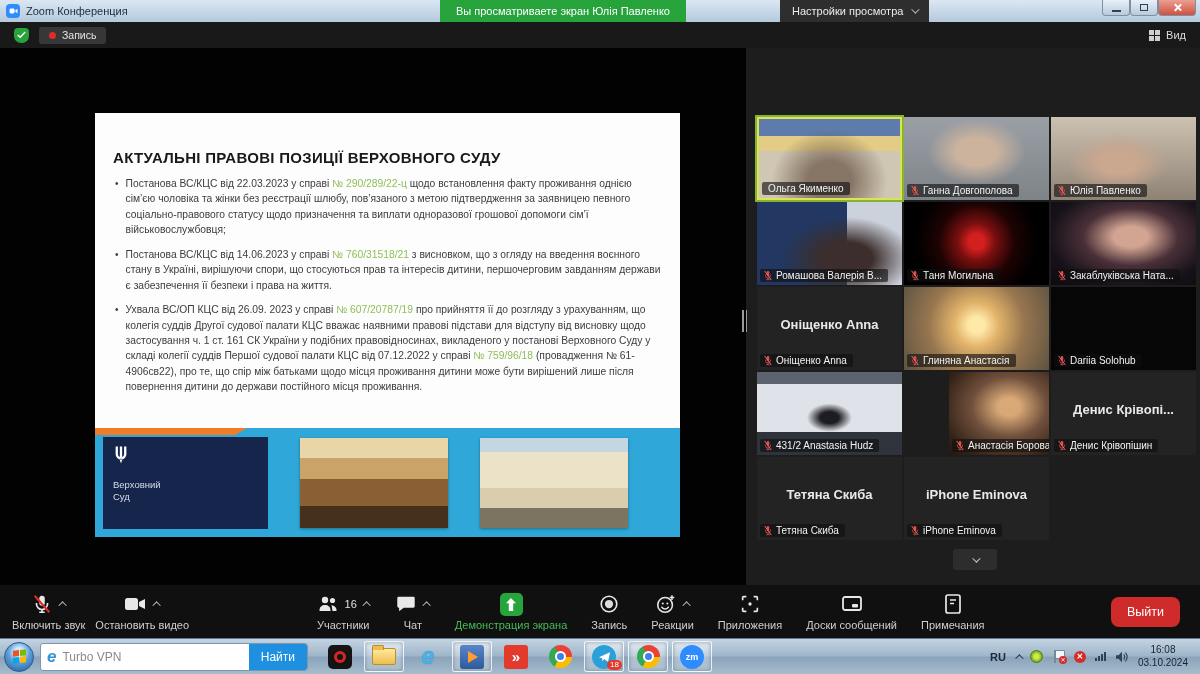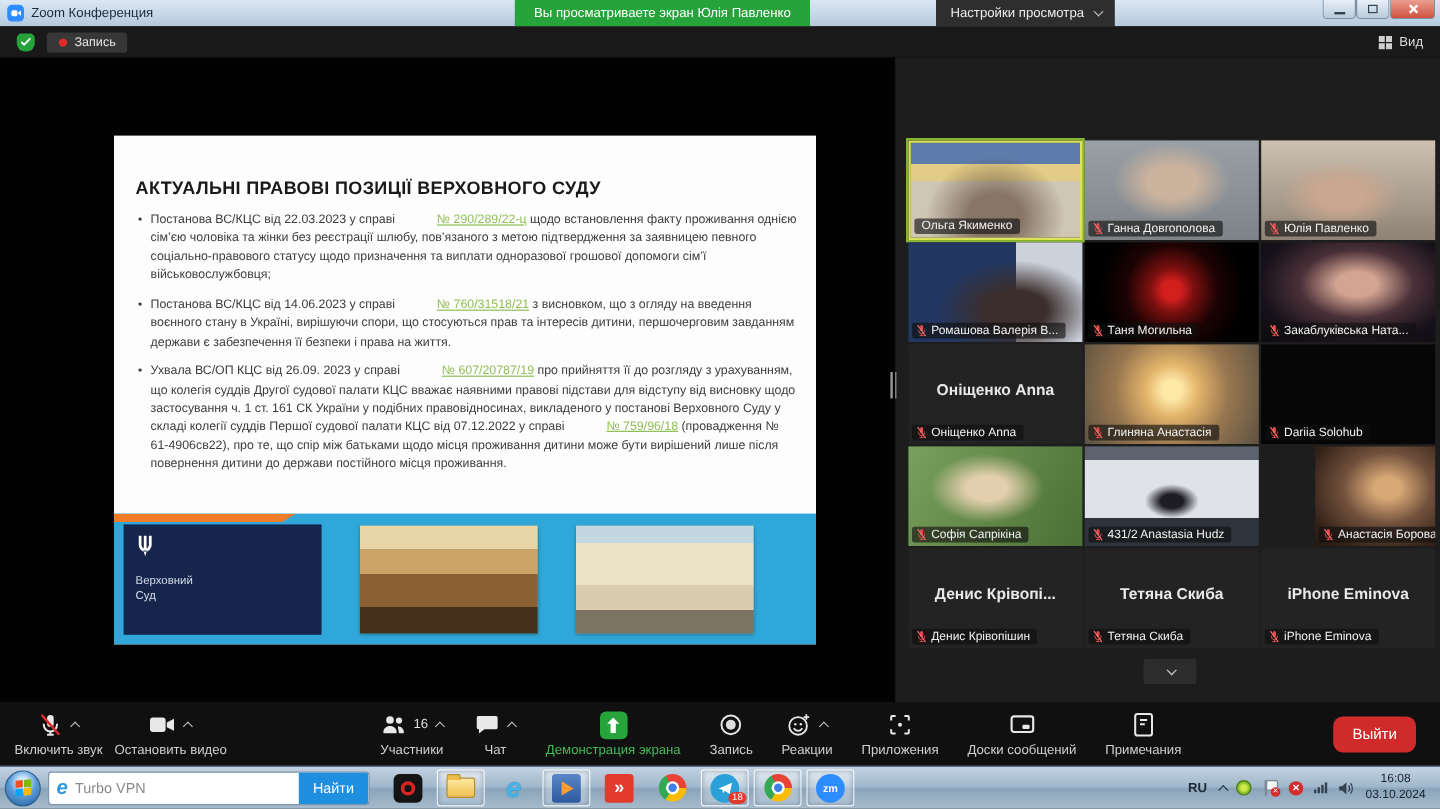--- a/index.html
+++ b/index.html
@@ -7,21 +7,21 @@
     font-family:"Liberation Sans", sans-serif; }
 
   
   .titlebar { position:absolute; left:0; top:0; width:1200px; height:22px;
     background:linear-gradient(#dbe7f3,#b5c9dc); display:flex; align-items:center; }
   .app-id { display:flex; align-items:center; gap:6px; padding-left:6px; }
   .zoom-badge { width:14px; height:14px; border-radius:4px; background:#2d8cff;
     display:flex; align-items:center; justify-content:center; }
   .zoom-badge svg { display:block; }
   .app-title { font-size:11px; color:#1d2b3a; }
-  .share-banner { position:absolute; left:429px; top:0; height:22px; line-height:22px;
+  .share-banner { position:absolute; left:440px; top:0; height:22px; line-height:22px;
     padding:0 16px; background:#27a33c; color:#fff; font-size:11px; white-space:nowrap; }
   .view-settings { position:absolute; left:780px; top:0; height:22px; border:none;
     background:#2e2e2e; color:#ececec; font-size:11px; padding:0 12px; display:flex;
     align-items:center; gap:8px; cursor:pointer; font-family:inherit; }
   .chev { display:inline-block; width:6px; height:6px; border-right:1.5px solid #bbb;
     border-bottom:1.5px solid #bbb; }
   .chev.down { transform:rotate(45deg) translateY(-2px); }
   .chev.up { transform:rotate(-135deg) translateY(-2px); }
   .win-controls { position:absolute; right:4px; top:0; display:flex; }
   .wbtn { width:28px; height:16px; border:1px solid #7d8fa3; border-top:none;
@@ -52,21 +52,21 @@
   
   .share-area { position:absolute; left:0; top:48px; width:746px; height:537px; background:#020202; }
   .slide { position:absolute; left:95px; top:65px; width:585px; height:424px; background:#fdfdfd;
     overflow:hidden; }
   .slide-title { font-size:15px; font-weight:bold; color:#191919; letter-spacing:.3px;
     padding:36px 18px 8px 18px; }
   .bullets { padding:2px 16px 0 20px; }
   .bullet { display:flex; gap:7px; margin-bottom:9px; }
   .b-dot { color:#3c3c3c; font-size:10px; line-height:1.5; }
   .b-text { font-size:10.3px; line-height:1.5; color:#3c3c3c; }
-  .slide-link { color:#8fbf56; text-decoration:underline; cursor:pointer;margin-left:32px; }
+  .slide-link { color:#8fbf56; cursor:pointer; }
   .slide-footer { position:absolute; left:0; bottom:0; width:100%; height:109px; background:#2fa8d9; }
   .f-orange { position:absolute; left:0; top:0; width:152px; height:7px; background:#f07c28;
     clip-path:polygon(0 0,100% 0,calc(100% - 12px) 100%,0 100%); }
   .f-navy { position:absolute; left:8px; top:9px; width:165px; height:92px; background:#16254c;
     color:#d6dcea; padding:8px 10px; }
   .f-navy svg { display:block; margin-bottom:14px; }
   .f-logo-text { font-size:9.5px; line-height:1.3; }
   .f-photo { position:absolute; top:10px; height:90px; box-shadow:0 1px 3px rgba(0,0,0,.35); }
   .photo1 { left:205px; width:148px;
     background:linear-gradient(180deg,#e8d6a8 0 22%,#caa368 22% 45%,#8a5f33 45% 75%,#45301b 75% 100%); }
@@ -402,33 +402,20 @@
             <svg width="10" height="11" viewBox="0 0 24 26">
               <rect x="9" y="2" width="6" height="12" rx="3" fill="#e14b4b"></rect>
               <path d="M6 11v2a6 6 0 0 0 12 0v-2" stroke="#e14b4b" stroke-width="2" fill="none"></path>
               <path d="M12 19v4M8 23h8" stroke="#e14b4b" stroke-width="2"></path>
               <line x1="4" y1="2" x2="20" y2="24" stroke="#ff7070" stroke-width="2.2"></line>
             </svg>
           </span>
           <span>Dariia Solohub</span>
         </div>
       </div>
-      <div class="tile v-sofiia">
-        <div class="name-tag">
-          <span style="display: flex;">
-            <svg width="10" height="11" viewBox="0 0 24 26">
-              <rect x="9" y="2" width="6" height="12" rx="3" fill="#e14b4b"></rect>
-              <path d="M6 11v2a6 6 0 0 0 12 0v-2" stroke="#e14b4b" stroke-width="2" fill="none"></path>
-              <path d="M12 19v4M8 23h8" stroke="#e14b4b" stroke-width="2"></path>
-              <line x1="4" y1="2" x2="20" y2="24" stroke="#ff7070" stroke-width="2.2"></line>
-            </svg>
-          </span>
-          <span>Софія Сапрікіна</span>
-        </div>
-      </div>
       <div class="tile v-hudz">
         <div class="name-tag">
           <span style="display: flex;">
             <svg width="10" height="11" viewBox="0 0 24 26">
               <rect x="9" y="2" width="6" height="12" rx="3" fill="#e14b4b"></rect>
               <path d="M6 11v2a6 6 0 0 0 12 0v-2" stroke="#e14b4b" stroke-width="2" fill="none"></path>
               <path d="M12 19v4M8 23h8" stroke="#e14b4b" stroke-width="2"></path>
               <line x1="4" y1="2" x2="20" y2="24" stroke="#ff7070" stroke-width="2.2"></line>
             </svg>
           </span>

